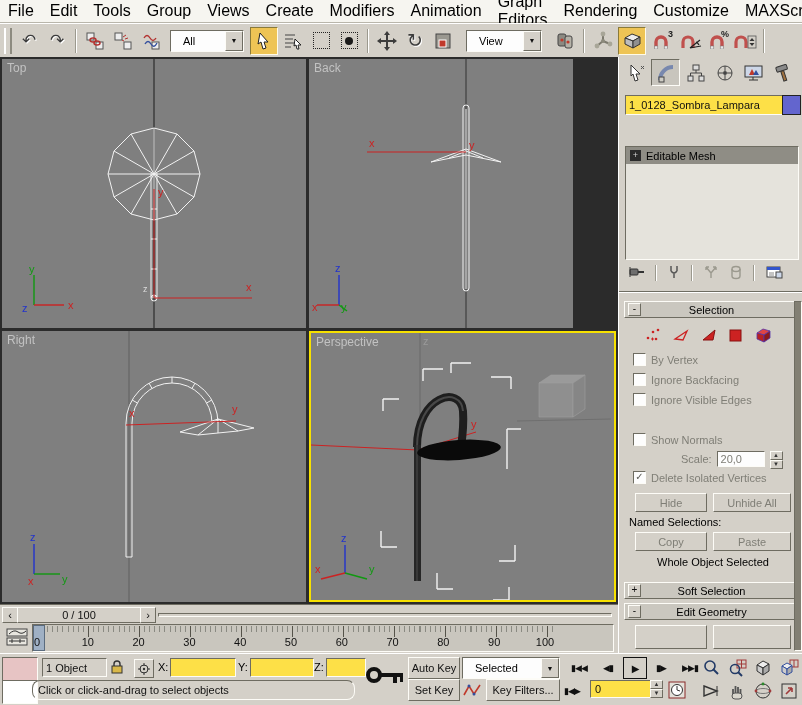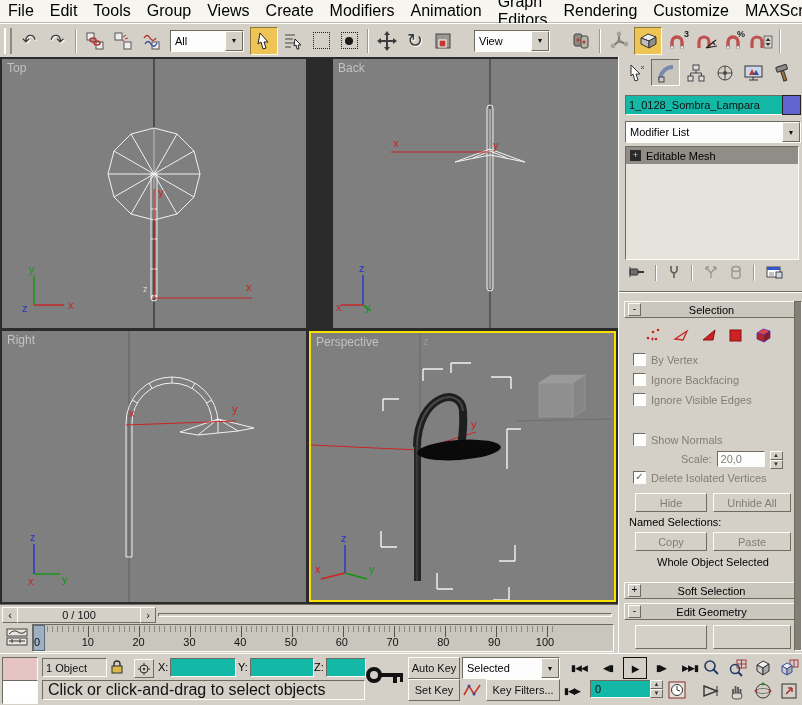--- a/index.html
+++ b/index.html
@@ -2,33 +2,33 @@
 <html><head>
 <meta charset="utf-8">
 <style>
   html,body{margin:0;padding:0;}
   body{width:802px;height:705px;font-family:"Liberation Sans",sans-serif;background:#d4d0c8;overflow:hidden;}
   #app{position:relative;width:802px;height:705px;background:#d4d0c8;font-size:11px;color:#111;}
   .abs{position:absolute;}
   .flex{display:flex;align-items:center;}
   .raised{border:1px solid;border-color:#fdfcf7 #6e6c61 #6e6c61 #fdfcf7;background:#d4d0c8;}
   .sunken{border:1px solid;border-color:#6e6c61 #fdfcf7 #fdfcf7 #6e6c61;}
-  .white-field{background:#14b8a6;border:1px solid;border-color:#6e6c61 #fdfcf7 #fdfcf7 #6e6c61;}
+  .white-field{background:#fde047;border:1px solid;border-color:#6e6c61 #fdfcf7 #fdfcf7 #6e6c61;}
   .pressed{background:#eec455;border:1px solid;border-color:#8a7a3a #fffbe8 #fffbe8 #8a7a3a;}
   
   #menubar{position:absolute;top:0;left:0;width:802px;height:22px;background:#f6f5f0;border-bottom:1px solid #b9b6ab;display:flex;align-items:center;}
   .menu-item{padding:3px 8px;font-size:16px;color:#000;cursor:default;}
   
   #toolbar{position:absolute;top:23px;left:0;width:802px;height:34px;background:#d4d0c8;border-top:1px solid #fff;display:flex;align-items:center;gap:2px;padding-left:2px;box-sizing:border-box;}
   .tb-btn{width:26px;height:26px;display:flex;align-items:center;justify-content:center;flex:none;}
   .tb-sep{width:0;height:24px;border-left:1px solid #9b998e;border-right:1px solid #fff;margin:0 3px;flex:none;}
   .grip{width:4px;height:26px;border-left:2px solid #fff;border-right:2px solid #8d8b80;margin:0 2px;flex:none;}
   .glyph{font-size:17px;color:#3c3c3c;text-shadow:1px 1px 0 #fff;}
   .dd{height:20px;display:flex;align-items:center;flex:none;background:#fdfdfd;border:1px solid;border-color:#6e6c61 #fdfcf7 #fdfcf7 #6e6c61;}
-  .dd .dd-text{flex:1;padding:0 4px;font-size:11px;color:#000;}
+  .dd .dd-text{flex:1;padding:0 12px;font-size:11px;color:#000;}
   .dd .dd-arrow{width:16px;height:18px;display:flex;align-items:center;justify-content:center;font-size:7px;border:1px solid;border-color:#fdfcf7 #6e6c61 #6e6c61 #fdfcf7;background:#d4d0c8;}
   .magnet{width:18px;height:16px;position:relative;flex:none;}
   .magnet svg{position:absolute;left:0;top:1px;}
   .magnet .sup{position:absolute;right:-3px;top:-4px;font-size:9px;font-weight:bold;color:#222;}
   
   #viewports{position:absolute;top:57px;left:0;width:618px;height:547px;background:#2b2b2b;}
   .vp{position:absolute;background:#7f7f7f;overflow:hidden;}
   .vp-label{position:absolute;top:2px;left:5px;color:#c2c2c2;font-size:12px;z-index:2;}
   .vp svg{position:absolute;top:0;left:0;}
   #vp-persp{border:2px solid #f7e100;}
@@ -155,21 +155,21 @@
   </div>
   <div class="tb-btn">
         <span class="glyph" style="font-size:19px;">↻</span>
       </div>
   <div class="tb-btn">
     <svg width="18" height="18">
           <rect x="2" y="2" width="14" height="14" fill="#9a9890" stroke="#444"></rect>
           <rect x="5" y="8" width="7" height="7" fill="#c0392b" stroke="#fff"></rect>
         </svg>
   </div>
-  <div class="dd" style="width:74px;margin:0 16px;">
+  <div class="dd" style="width:74px;margin:0 8px;">
     <span class="dd-text">View</span>
     <span class="dd-arrow">▼</span>
   </div>
   <div class="tb-btn">
     <svg width="20" height="20">
           <rect x="3" y="3" width="8" height="12" rx="2" fill="#8c8a82" stroke="#444"></rect>
           <rect x="10" y="5" width="7" height="12" rx="2" fill="#b5b2a8" stroke="#444"></rect>
           <circle cx="7" cy="9" r="1.6" fill="#c0392b"></circle>
           <circle cx="13" cy="11" r="1.6" fill="#c0392b"></circle>
         </svg>
@@ -259,21 +259,21 @@
       <g stroke-width="1.4">
         <line x1="32" y1="246" x2="32" y2="216" stroke="#119911"></line>
         <line x1="32" y1="246" x2="62" y2="246" stroke="#cc2222"></line>
       </g>
       <text x="27" y="214" fill="#119911" font-size="11">y</text>
       <text x="66" y="250" fill="#cc2222" font-size="11">x</text>
       <text x="20" y="253" fill="#2233cc" font-size="11">z</text>
     </svg>
   </div>
 
-  <div class="vp" style="left:309px;top:2px;width:307px;height:269px;margin-left:24px;">
+  <div class="vp" style="left:309px;top:2px;width:264px;height:269px;">
     <div class="vp-label">Back</div>
     <svg width="307" height="269">
       <line x1="157" y1="0" x2="157" y2="269" stroke="#333"></line>
       <g stroke="#f2f2f2" fill="none">
         <rect x="154" y="46" width="6" height="186" rx="3"></rect>
         <line x1="157" y1="50" x2="157" y2="230"></line>
         <path d="M157,90 L122,103 M157,90 L192,103 M157,96 L122,103 M157,96 L192,103 M140,99 L157,92 M174,99 L157,92"></path>
       </g>
       <line x1="58" y1="93" x2="157" y2="93" stroke="#cc2222"></line>
       <text x="60" y="88" fill="#cc2222" font-size="11">x</text>
@@ -405,24 +405,20 @@
             <rect x="9" y="8" width="3" height="10" fill="#a0713f" stroke="#333" transform="rotate(-18 10 12)"></rect>
           </svg>
     </div>
   </div>
 
   <div class="white-field flex" style="position:absolute;top:38px;left:6px;width:152px;height:18px;padding:0 3px;font-size:11px;">
     <span>1_0128_Sombra_Lampara</span>
   </div>
   <div style="position:absolute;top:38px;left:163px;width:17px;height:18px;background:#6365ce;border:1px solid #222;"></div>
 
-  <div class="dd" style="position:absolute;top:64px;left:6px;width:174px;">
-    <span class="dd-text">Modifier List</span>
-    <span class="dd-arrow">▼</span>
-  </div>
 
   <div class="sunken" style="position:absolute;top:89px;left:6px;width:172px;height:112px;background:#e5e3dc;">
     <div class="flex" style="height:17px;background:#8f8d85;padding-left:4px;gap:5px;">
       <div style="width:11px;height:11px;background:#2a2a2a;color:#cfcfcf;font-size:9px;line-height:10px;text-align:center;">+</div>
       <span style="color:#000;font-size:11px;">Editable Mesh</span>
     </div>
   </div>
 
   <div class="flex" style="position:absolute;top:207px;left:8px;gap:10px;">
     <div><svg width="18" height="16">
@@ -615,21 +611,21 @@
         </svg>
   </div>
 
   <span class="abs sb-label" style="top:7px;left:158px;">X:</span>
   <input class="white-field abs" style="top: 4px; left: 170px; width: 60px; height: 15px;">
   <span class="abs sb-label" style="top:7px;left:238px;">Y:</span>
   <input class="white-field abs" style="top: 4px; left: 250px; width: 58px; height: 15px;">
   <span class="abs sb-label" style="top:7px;left:314px;">Z:</span>
   <input class="white-field abs" style="top: 4px; left: 326px; width: 34px; height: 15px;">
 
-  <div class="sunken flex" style="position:absolute;top:26px;left:42px;width:316px;height:18px;padding-left:5px;font-size:16px;">
+  <div class="sunken flex" style="position:absolute;top:26px;left:32px;width:316px;height:18px;padding-left:5px;font-size:11px;border-radius:8px;">
         <span>Click or click-and-drag to select objects</span>
       </div>
 
   <div class="abs" style="top:8px;left:366px;">
     <svg width="40" height="26">
           <circle cx="8" cy="13" r="6" fill="none" stroke="#111" stroke-width="4"></circle>
           <rect x="13" y="11" width="24" height="4" fill="#111"></rect>
           <rect x="27" y="15" width="4" height="6" fill="#111"></rect>
           <rect x="34" y="15" width="3" height="5" fill="#111"></rect>
         </svg>

